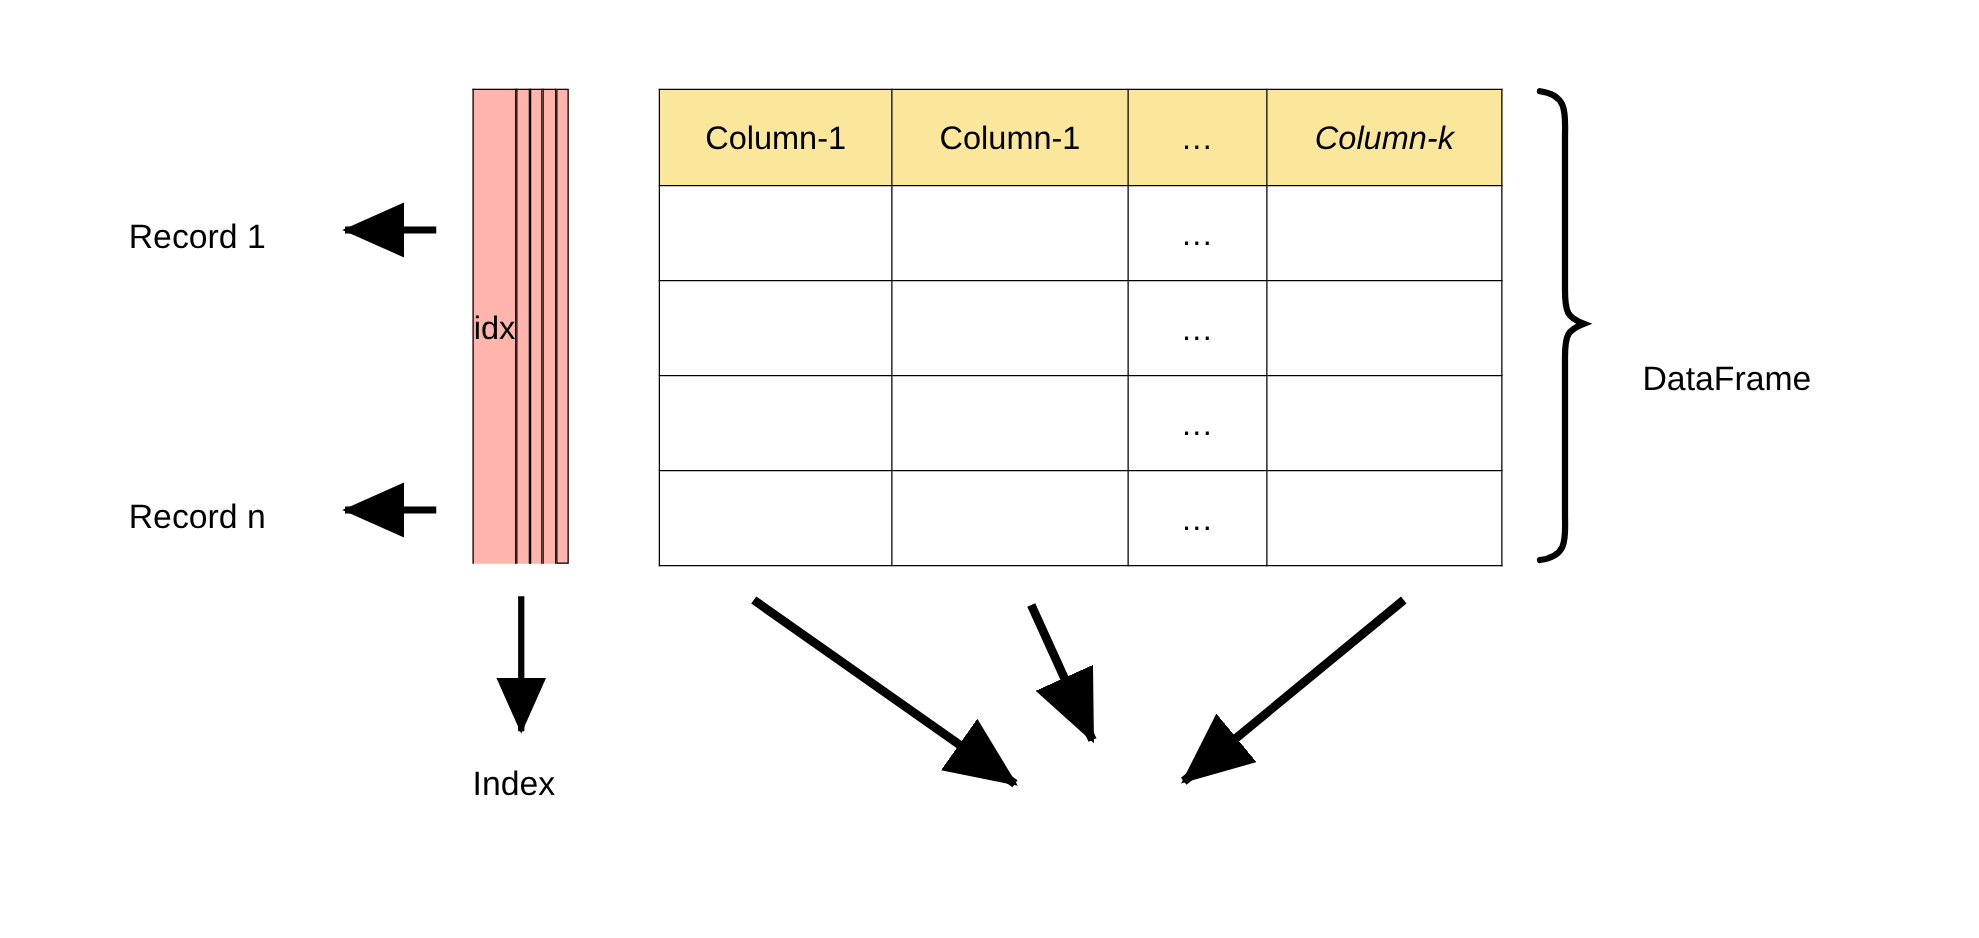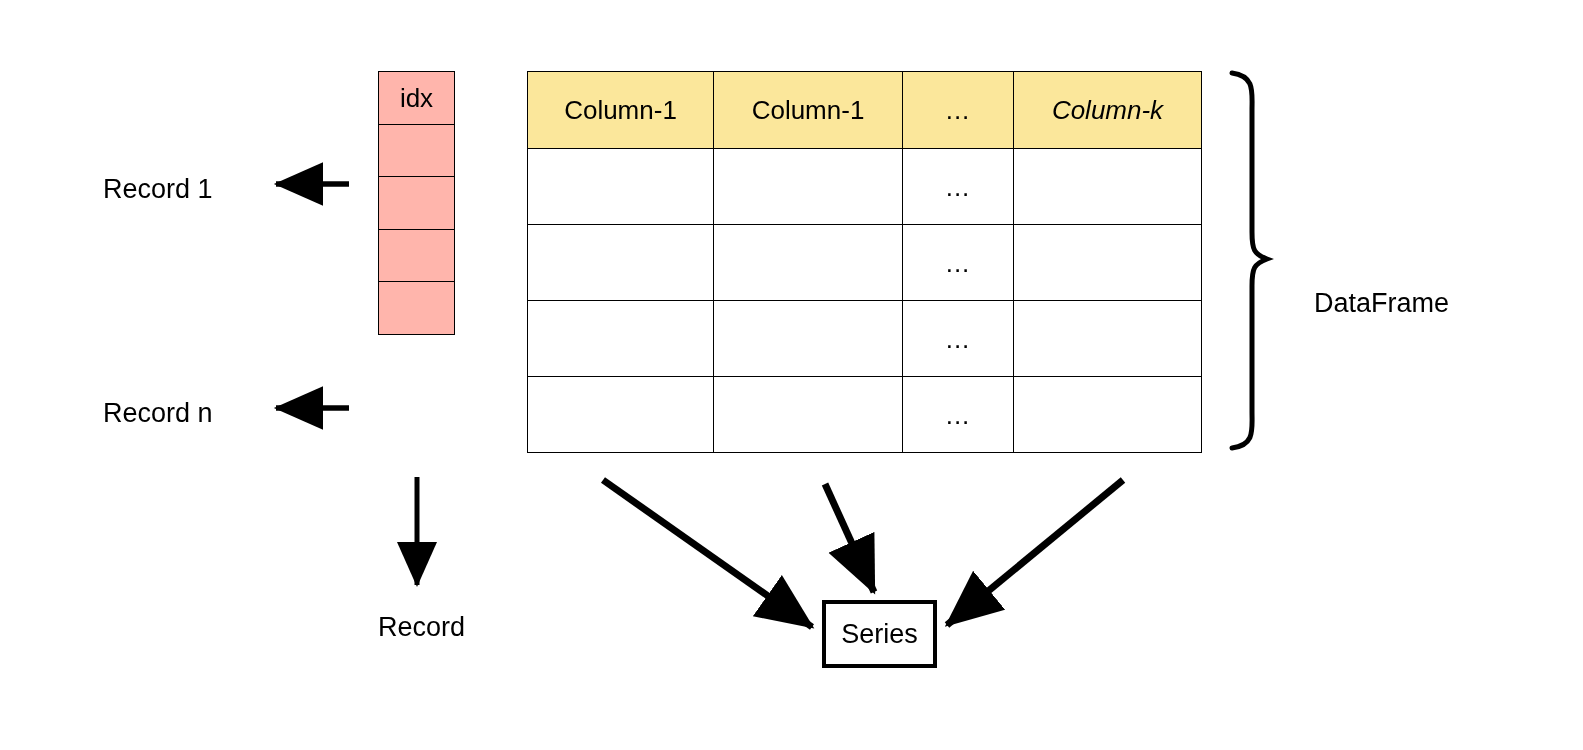--- a/index.html
+++ b/index.html
@@ -26,23 +26,23 @@
     height: 750px;
     pointer-events: none;
   }
   .abs { position: absolute; }
 
   
   .idx-col {
     left: 378px;
     top: 71px;
     width: 77px;
-    height: 264px;
+    height: 380px;
     display: flex;
-    flex-direction: column;
+    flex-direction: row;
     box-sizing: border-box;
   }
   .idx-cell {
     flex: 1 1 0;
     background: #ffb5ac;
     border: 1.6px solid #000000;
     border-bottom: none;
     box-sizing: border-box;
     display: flex;
     align-items: center;
@@ -204,21 +204,18 @@
         <td class="ell">...</td>
         <td></td>
       </tr>
     </tbody>
   </table>
 
   <div class="abs lbl lbl-record1">Record 1</div>
 
   <div class="abs lbl lbl-recordn">Record n</div>
 
-  <div class="abs lbl lbl-index">Record</div>
+  <div class="abs lbl lbl-index">Index</div>
 
   <div class="abs lbl lbl-dataframe">DataFrame</div>
 
-  <div class="abs series-box">
-    <span>Series</span>
-  </div>
 
 </div>
 
 </body></html>

